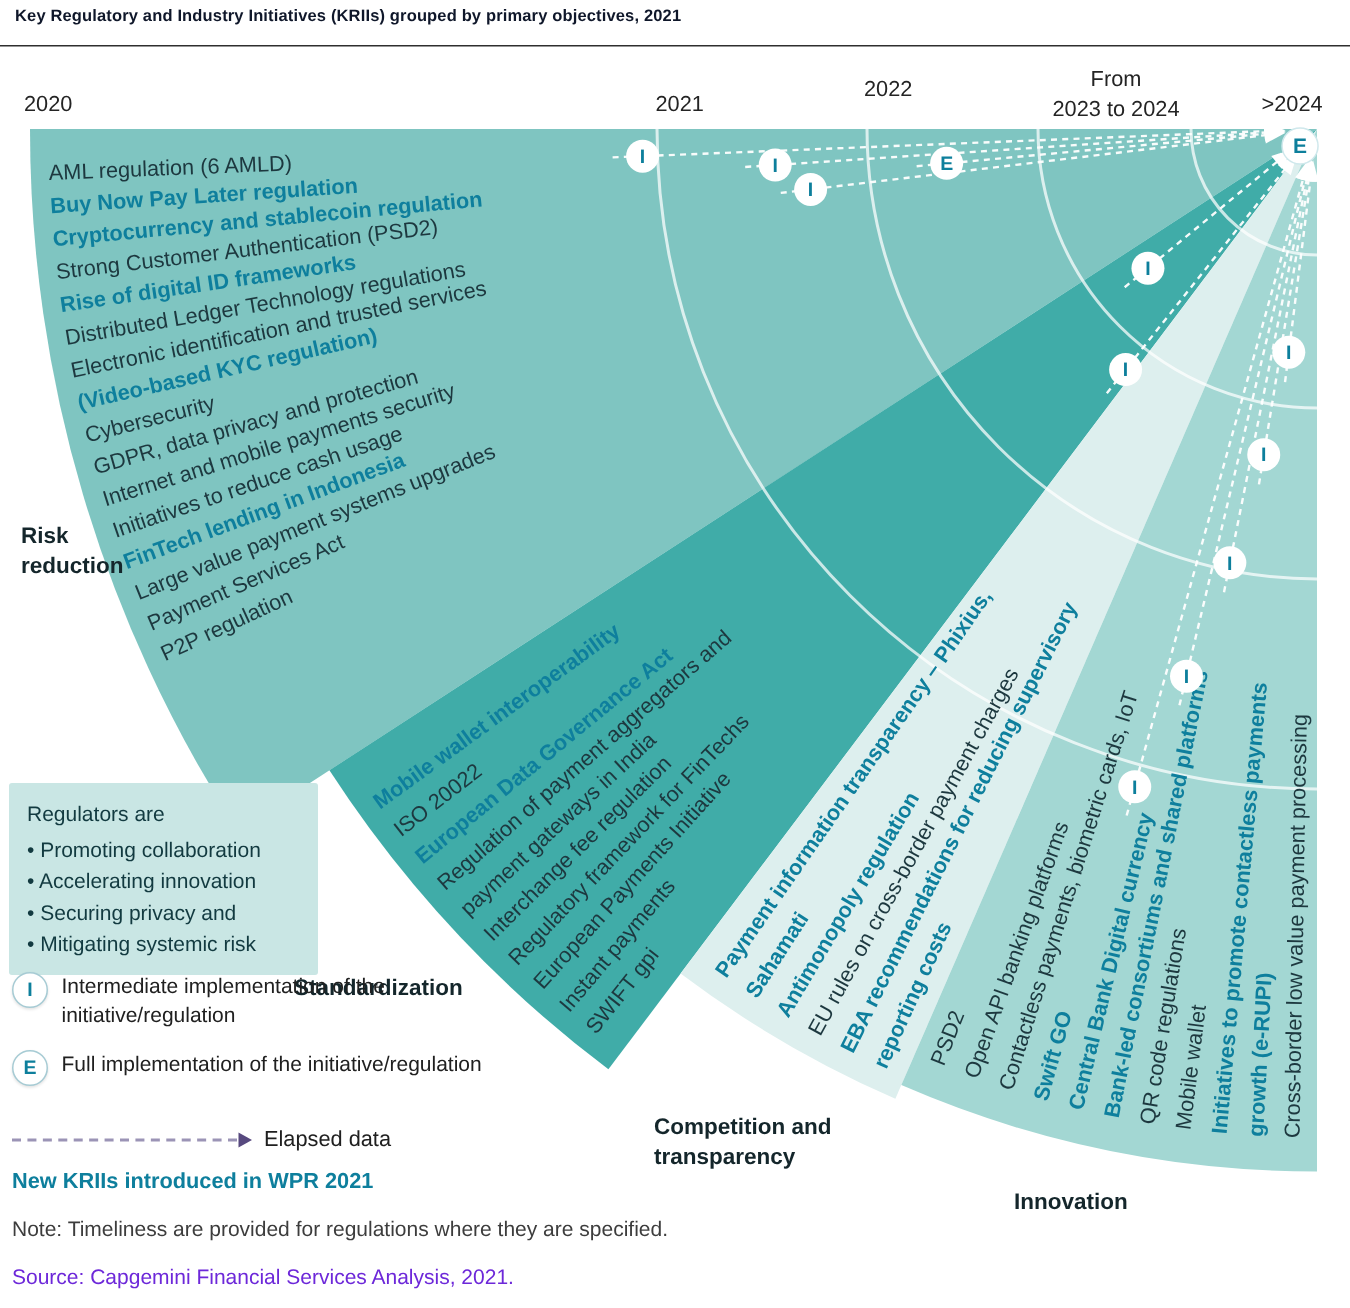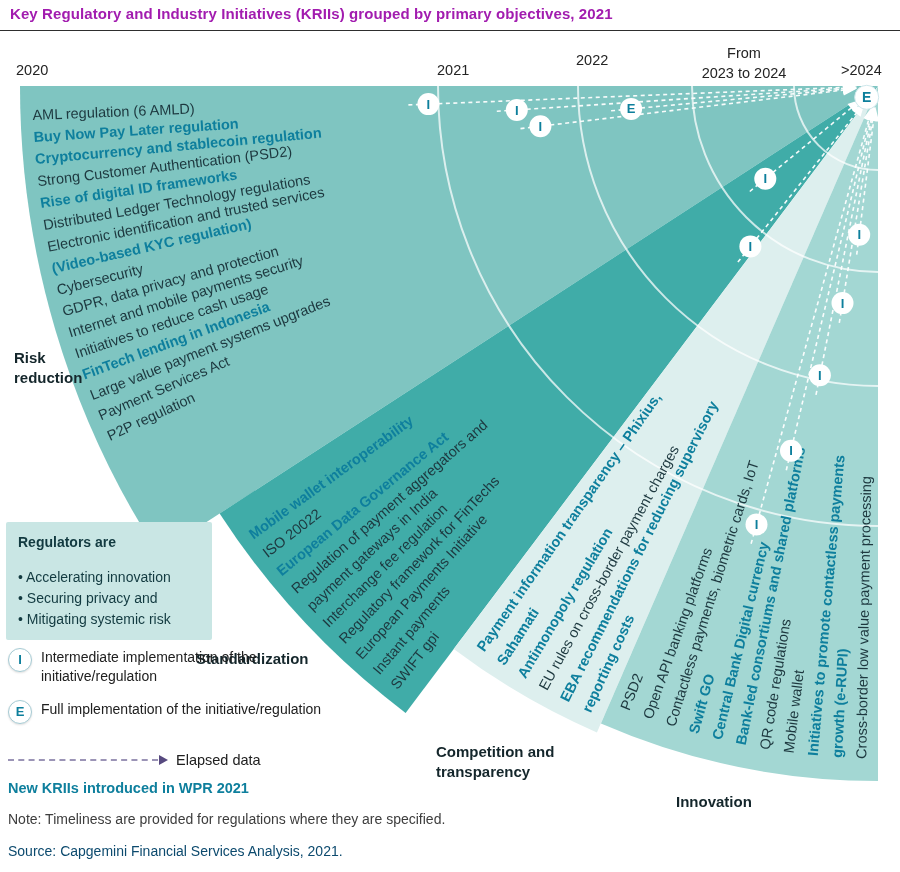--- a/index.html
+++ b/index.html
@@ -1,47 +1,47 @@
 <!DOCTYPE html>
 <html><head>
 <meta charset="utf-8">
 <style>
   html,body{margin:0;padding:0;background:#fff}
   .page{position:relative;width:900px;height:872px;overflow:hidden;background:#fff;font-family:"Liberation Sans",sans-serif}
   .abs{position:absolute}
   #fan-svg{position:absolute;left:0;top:0;display:block}
   #fan-svg text{font-family:"Liberation Sans",sans-serif}
-  .title{left:10px;top:5px;font-size:15px;font-weight:700;color:#a21caf;letter-spacing:.1px}
+  .title{left:10px;top:5px;font-size:11px;font-weight:700;color:#0f172a;letter-spacing:.1px}
   .title-rule{left:0;right:0;top:30px;border-top:1.5px solid #2e2e2e;height:0}
   .axis-label{font-size:14.5px;color:#242424}
   .axis-2020{left:16px;top:62px}
   .axis-2021{left:437px;top:62px}
   .axis-2022{left:576px;top:52px}
   .axis-2023{left:692px;top:43px;width:104px;text-align:center;line-height:1.4}
   .axis-2024{left:841px;top:62px}
   .sector-label{font-size:15px;font-weight:700;color:#14262b;line-height:1.32}
   .lbl-risk{left:14px;top:348px;width:100px}
   .lbl-std{left:196px;top:649px}
   .lbl-comp{left:436px;top:742px;width:132px}
   .lbl-innov{left:676px;top:792px}
   .reg-box{left:6px;top:522px;width:182px;background:#c9e6e4;padding:10px 12px;color:#123a40;font-size:14px;line-height:1.5;border-radius:2px}
-  .reg-box .reg-title{font-weight:700;margin-bottom:14px}
+  .reg-box .reg-title{font-weight:400;margin-bottom:3px}
   .reg-box ul{margin:0;padding:0;list-style:none}
   .reg-box li::before{content:"\2022  "}
   .legend-row{display:flex;align-items:flex-start;gap:9px;color:#202020;font-size:14px;line-height:1.35}
   .leg-i{left:8px;top:648px;width:270px}
   .leg-e{left:8px;top:700px;width:430px}
   .sym{width:22px;height:22px;border-radius:50%;background:#fff;border:1px solid #a6cbd4;color:#0d7f9c;font-weight:700;font-size:13px;display:flex;align-items:center;justify-content:center;flex:none;box-shadow:0 1px 2px rgba(0,0,0,.12)}
   .elapsed{left:8px;top:752px;display:flex;align-items:center}
   .elapsed .dash{width:150px;height:0;border-top:2px dashed #9b94b6}
   .elapsed .head{width:0;height:0;border-left:9px solid #57497f;border-top:5px solid transparent;border-bottom:5px solid transparent;margin-left:1px}
   .elapsed .elapsed-label{margin-left:8px;font-size:14.5px;color:#202020}
   .new-kriis{left:8px;top:780px;font-size:14.5px;font-weight:700;color:#0e7f9d}
   .note{left:8px;top:811px;font-size:14px;color:#3d3d3d}
-  .source{left:8px;top:843px;font-size:14px;color:#0c4a6e}
+  .source{left:8px;top:843px;font-size:14px;color:#6d28d9}
 </style>
 </head>
 <body>
 
 <div class="page">
 
   <svg id="fan-svg" width="900" height="872" viewBox="0 0 900 872">
       <path d="M 878 86 L 20.0 86.0 A 858 858 0 0 0 158.4 553.3 Z" fill="#7fc5c1"></path>
       <path d="M 878 86 L 219.6 513.5 A 785 785 0 0 0 405.6 712.9 Z" fill="#40aca8"></path>
       <path d="M 878 86 L 453.7 649.0 A 705 705 0 0 0 596.9 732.5 Z" fill="#ddefee"></path>
@@ -154,20 +154,21 @@
   <div class="abs axis-label axis-2024">&gt;2024</div>
 
   <div class="abs sector-label lbl-risk">Risk reduction</div>
   <div class="abs sector-label lbl-std">Standardization</div>
   <div class="abs sector-label lbl-comp">Competition and transparency</div>
   <div class="abs sector-label lbl-innov">Innovation</div>
 
   <div class="abs reg-box">
     <div class="reg-title">Regulators are</div>
     <ul>
+      <li>Promoting collaboration</li>
       <li>Accelerating innovation</li>
       <li>Securing privacy and</li>
       <li>Mitigating systemic risk</li>
     </ul>
   </div>
 
   <div class="abs legend-row leg-i">
     <div class="sym">I</div>
     <div>Intermediate implementation of the initiative/regulation</div>
   </div>

